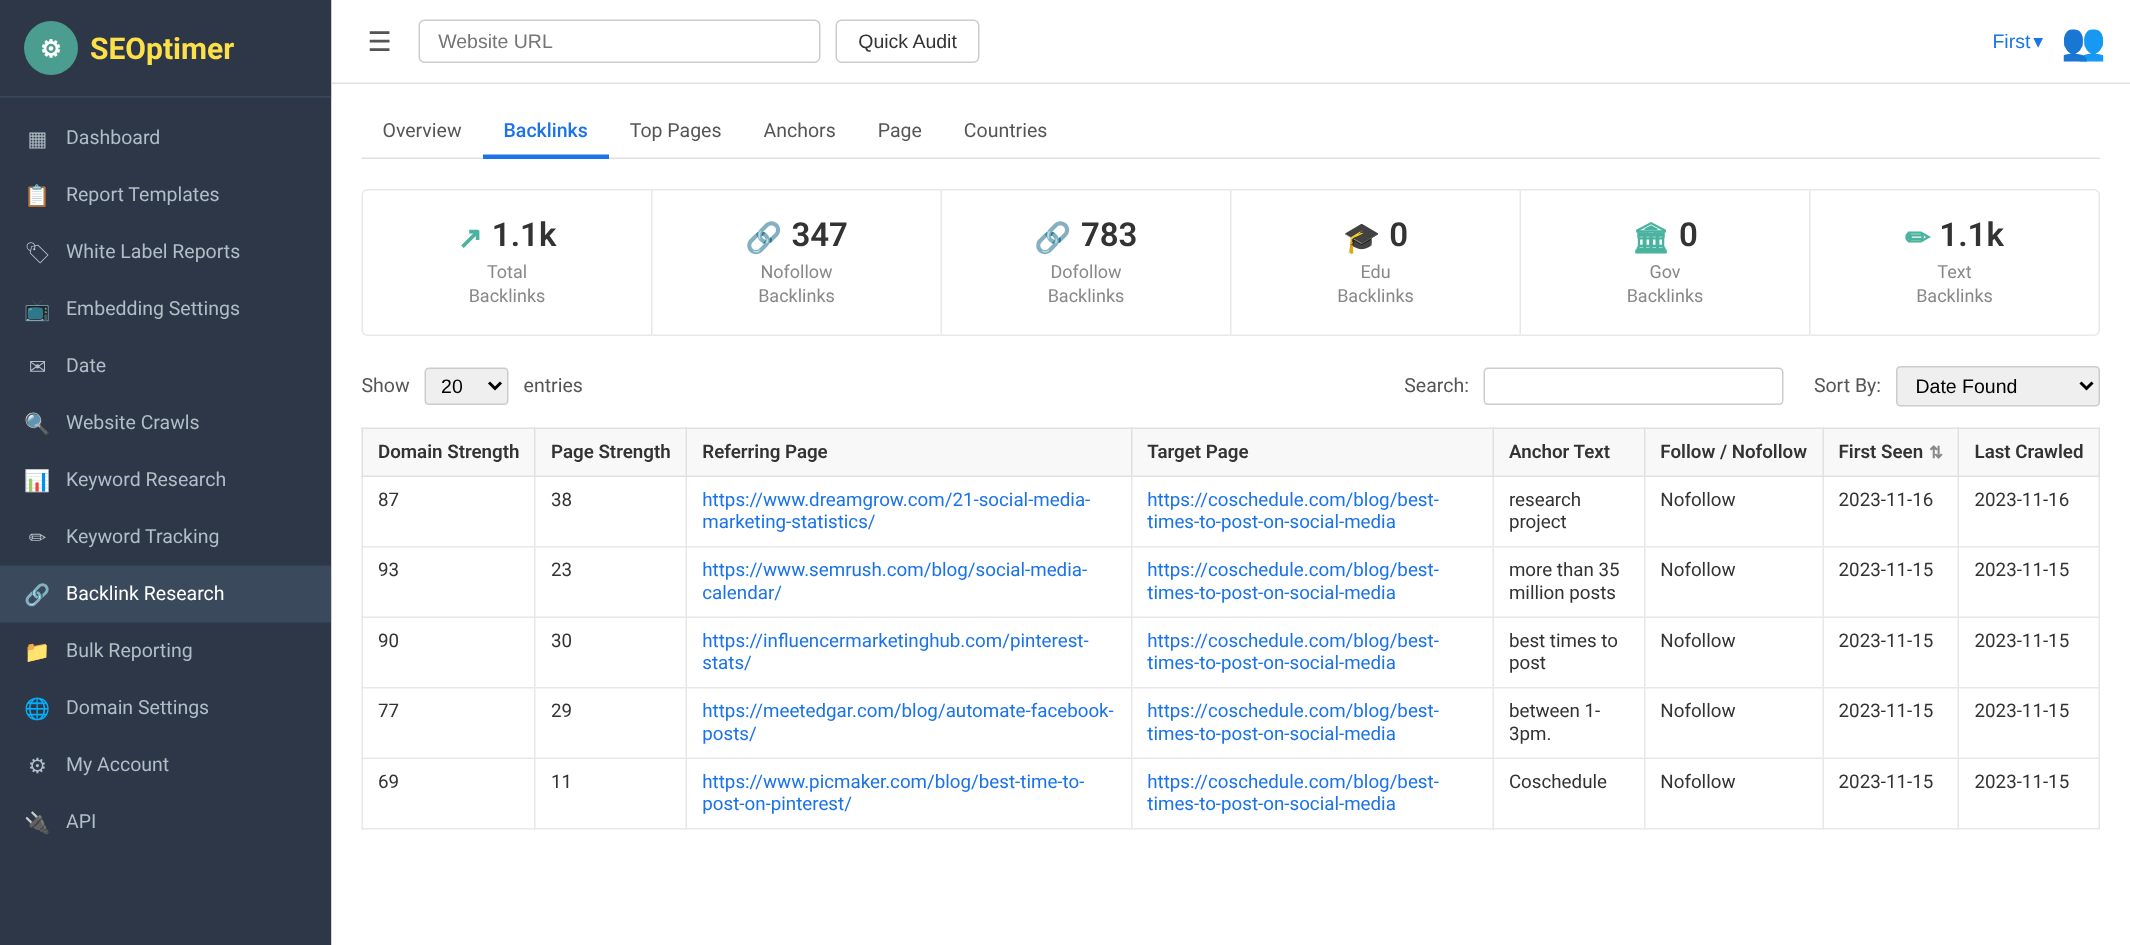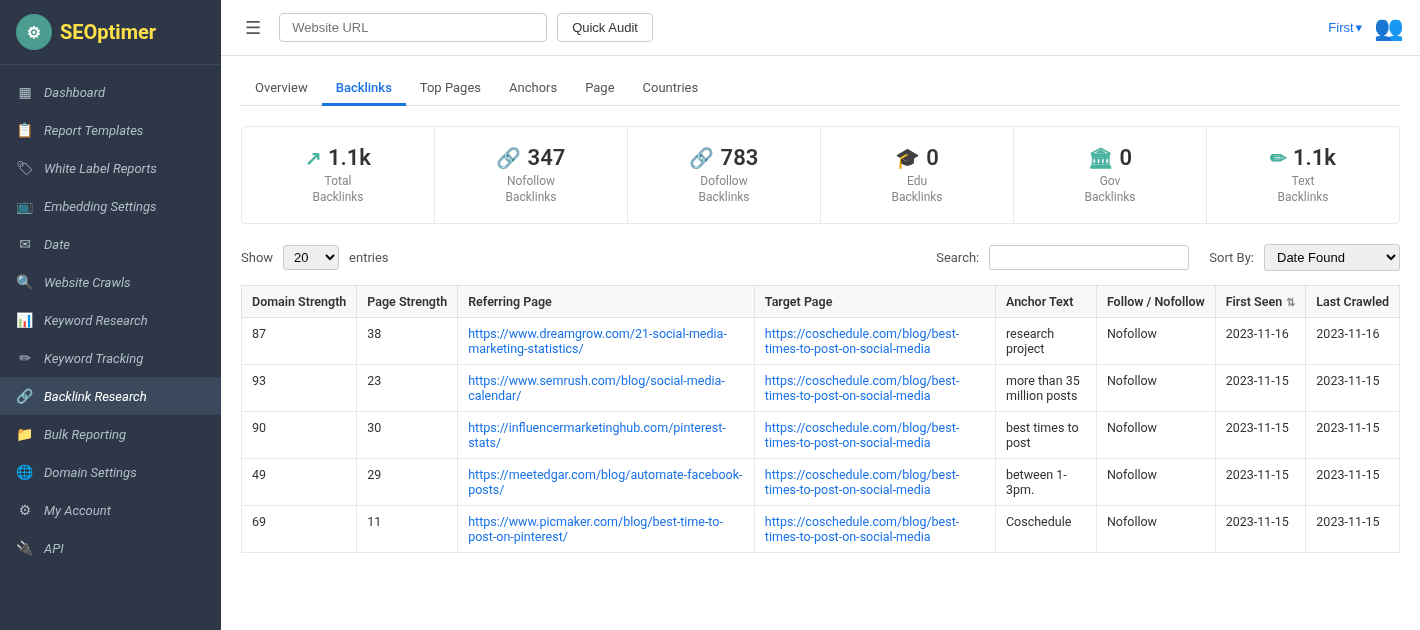--- a/index.html
+++ b/index.html
@@ -62,21 +62,21 @@
     .sidebar-item-icon {
       width: 18px;
       height: 18px;
       margin-right: 10px;
       display: flex;
       align-items: center;
       justify-content: center;
       font-size: 14px;
       flex-shrink: 0;
     }
-    .sidebar-item-label { font-size: 13px; font-style: italic; }
+    .sidebar-item-label { font-size: 13px; }
 
     
     .main {
       flex: 1;
       display: flex;
       flex-direction: column;
       background: #fff;
       overflow: hidden;
     }
 
@@ -433,21 +433,21 @@
             <td>90</td>
             <td>30</td>
             <td><a href="#" class="link-cell">https://influencermarketinghub.com/pinterest-stats/</a></td>
             <td><a href="#" class="link-cell">https://coschedule.com/blog/best-times-to-post-on-social-media</a></td>
             <td>best times to post</td>
             <td>Nofollow</td>
             <td>2023-11-15</td>
             <td>2023-11-15</td>
           </tr>
           <tr>
-            <td>49</td>
+            <td>77</td>
             <td>29</td>
             <td><a href="#" class="link-cell">https://meetedgar.com/blog/automate-facebook-posts/</a></td>
             <td><a href="#" class="link-cell">https://coschedule.com/blog/best-times-to-post-on-social-media</a></td>
             <td>between 1-3pm.</td>
             <td>Nofollow</td>
             <td>2023-11-15</td>
             <td>2023-11-15</td>
           </tr>
           <tr>
             <td>69</td>

